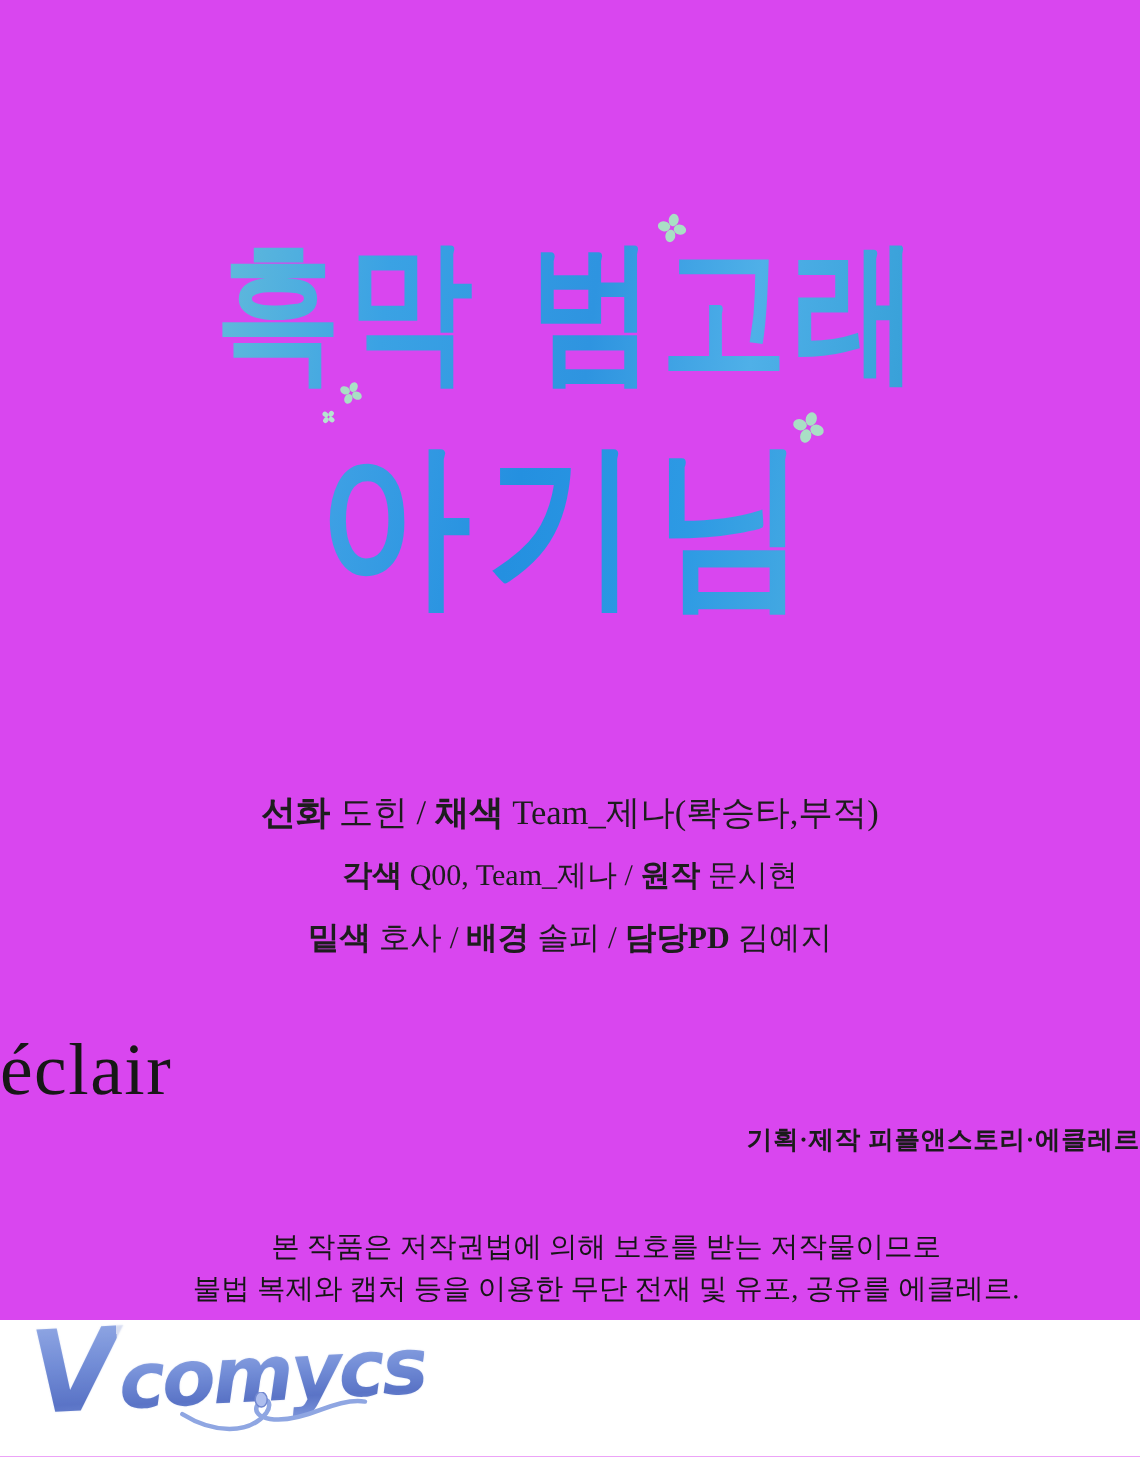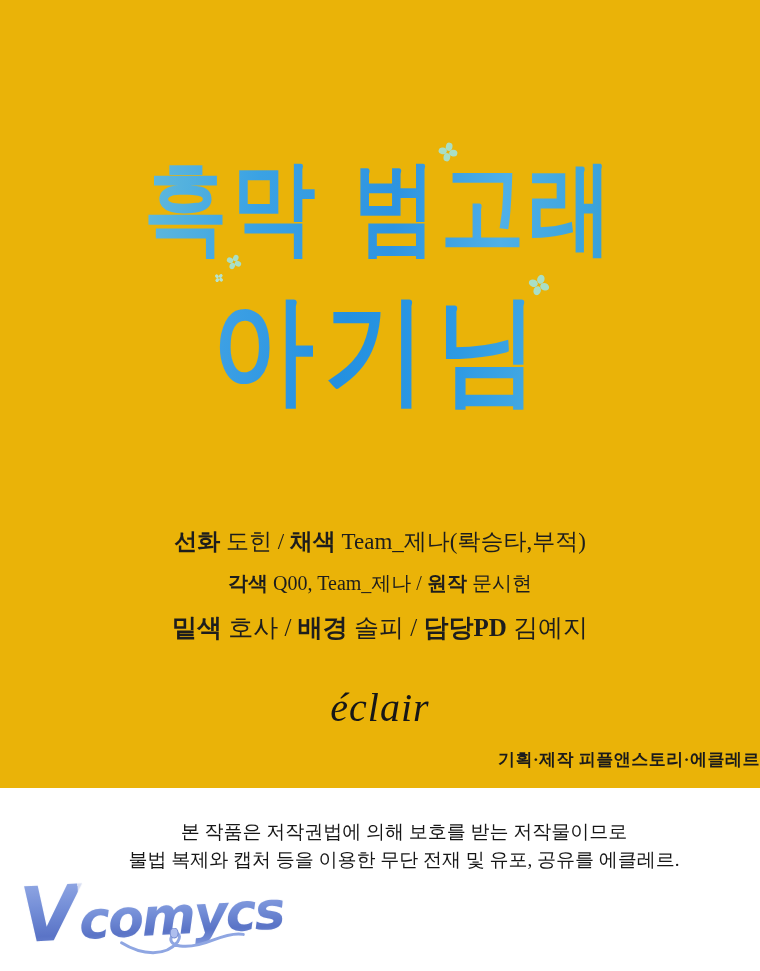--- a/index.html
+++ b/index.html
@@ -3,21 +3,21 @@
 <meta charset="utf-8">
 <style>
   html,body{margin:0;padding:0;}
   body{
     width:760px;height:971px;
     background:#ffffff;
     font-family:"Liberation Serif","DejaVu Serif",serif;
     overflow:hidden;
   }
   .page{
-    position:relative;width:760px;height:788px;background:#eab308;
+    position:relative;width:760px;height:880px;background:#d946ef;
   }
 
   
   .title-line{
     position:absolute;left:0;right:0;text-align:center;
     font-family:"DejaVu Serif","Liberation Serif",serif;
     font-weight:bold;
     -webkit-background-clip:text;background-clip:text;color:transparent;
     white-space:nowrap;
   }
@@ -38,28 +38,28 @@
   .clover{position:absolute;}
   .clover svg{display:block;width:100%;height:100%;}
 
   
   .credits-line{
     position:absolute;left:0;right:0;text-align:center;
     color:#1d1d1d;white-space:nowrap;margin-top:37px;
   }
   .credits-line1{top:489px;font-size:23px;}
   .credits-line2{top:533px;font-size:20px;}
-  .credits-line3{top:574px;font-size:25px;}
+  .credits-line3{top:574px;font-size:21px;}
   .credits-line b{font-weight:bold;}
 
   
   .publisher-logo{
-    position:absolute;left:0;right:0;top:684px;text-align:center;
+    position:absolute;left:0;right:0;top:684px;text-align:left;
     font-family:"Liberation Serif","DejaVu Serif",serif;
-    font-size:40px;letter-spacing:1px;color:#171717;font-style:italic;
+    font-size:49px;letter-spacing:1px;color:#171717;
   }
   .publisher-tagline{
     position:absolute;left:0;right:0;top:748px;text-align:right;
     font-size:17px;font-weight:bold;letter-spacing:0.5px;color:#1b1b1b;
   }
 
   
   .copyright{
     position:absolute;left:0;right:0;top:818px;text-align:center;
     font-size:19px;line-height:28px;color:#161616;padding-left:48px;

